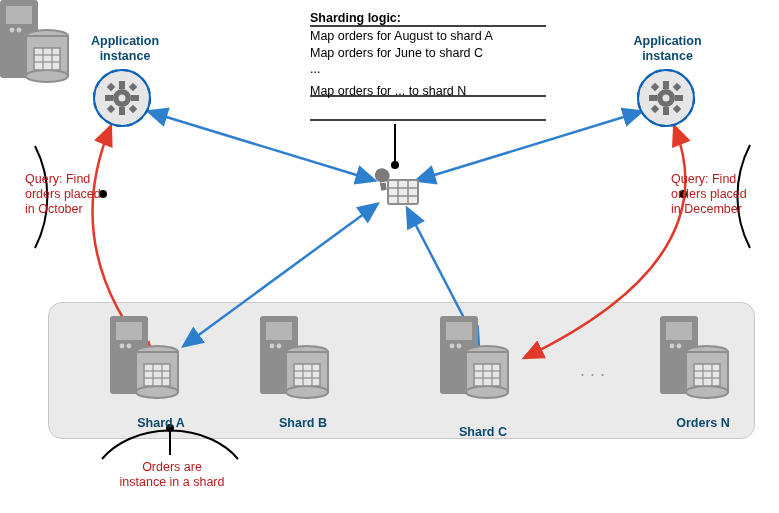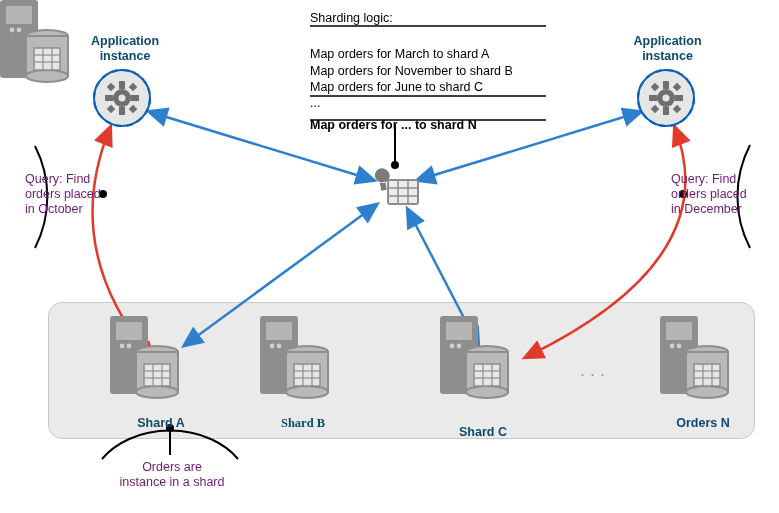--- a/index.html
+++ b/index.html
@@ -3,42 +3,42 @@
 <meta charset="utf-8">
 <style>
   body {
     margin: 0;
     font-family: "Segoe UI", Arial, sans-serif;
     background: #fff;
   }
   .stage { position: relative; width: 779px; height: 513px; overflow: hidden; }
   svg.layer { position: absolute; left: 0; top: 0; }
 
-  .label { position: absolute; font-size: 12.5px; line-height: 1.2; color: #701a75; }
+  .label { position: absolute; font-size: 12.5px; line-height: 1.2; color: #b91c1c; }
   .label.blue { color: #0c4a6e; font-weight: bold; }
   .label.center { text-align: center; }
 
   .shard-row {
     position: absolute;
     left: 48px; top: 302px;
     width: 705px; height: 135px;
     background: #eaeaea;
     border: 1px solid #c9c9c9;
     border-radius: 14px;
   }
 
   .sharding-box {
     position: absolute;
     left: 310px; top: 28px;
     width: 236px;
     font-size: 12.5px;
     line-height: 1.3;
   }
   .sharding-box .rules > div { white-space: nowrap; }
-  .sharding-box .maprow { white-space: nowrap; font-weight: bold; }
+  .sharding-box .maprow { white-space: nowrap; }
 
   .ellipsis { position:absolute; font-size:18px; color:#999; }
 </style>
 </head>
 <body>
 
 <div class="stage">
 
   <div class="shard-row"></div>
 
@@ -153,45 +153,44 @@
     <use href="#serverdb" x="110" y="316"></use>
     <use href="#serverdb" x="260" y="316"></use>
     <use href="#serverdb" x="440" y="316"></use>
     <use href="#serverdb" x="660" y="316"></use>
   </svg>
 
   <div class="label blue center" style="left:80px; top:34px; width:90px;">Application instance</div>
   <div class="label blue center" style="left:620px; top:34px; width:95px;">Application instance</div>
 
   <div class="sharding-box">
-    <div class="bold" style="font-weight:normal; margin-top:-18px; margin-bottom:20px;">Sharding logic:</div>
+    <div class="bold" style="font-weight:bold; margin-top:-18px; margin-bottom:2px;">Sharding logic:</div>
     <div class="rules">
-      <div>Map orders for March to shard A</div>
-      <div>Map orders for November to shard B</div>
+      <div>Map orders for August to shard A</div>
       <div>Map orders for June to shard C</div>
       <div>...</div>
     </div>
     <div style="height:6px;"></div>
     <div class="maprow">Map orders for ... to shard N</div>
   </div>
 
   <div class="label" style="left:25px; top:172px;">
     <div>Query: Find</div>
     <div>orders placed</div>
     <div>in October</div>
   </div>
 
   <div class="label" style="left:671px; top:172px;">
     <div>Query: Find</div>
     <div>orders placed</div>
     <div>in December</div>
   </div>
 
   <div class="label blue center" style="left:126px; top:416px; width:70px;">Shard A</div>
-  <div class="label blue center" style="left:268px; top:416px; width:70px;font-family:Liberation Serif, serif;">Shard B</div>
+  <div class="label blue center" style="left:268px; top:416px; width:70px;">Shard B</div>
   <div class="label blue center" style="left:448px; top:425px; width:70px;">Shard C</div>
   <div class="label blue center" style="left:668px; top:416px; width:70px;">Orders N</div>
 
   <div class="ellipsis" style="left:580px; top:360px;">. . .</div>
 
   <div class="label center" style="left:112px; top:460px; width:120px;text-align:center;">
     <div>Orders are</div>
     <div>instance in a shard</div>
   </div>
 

